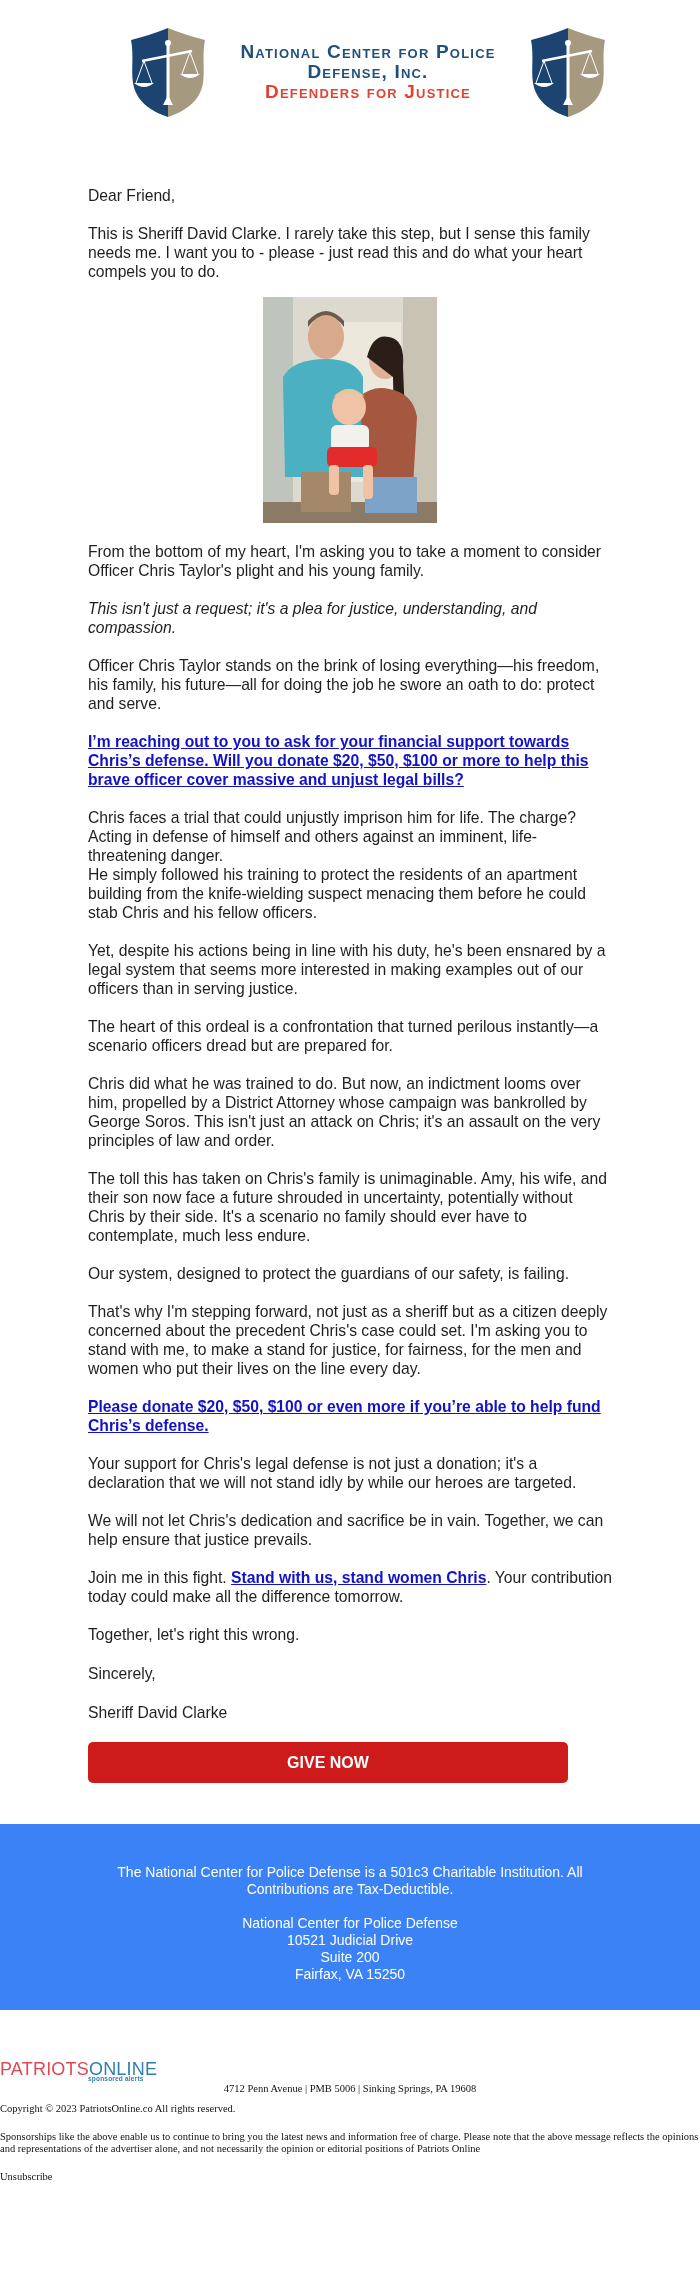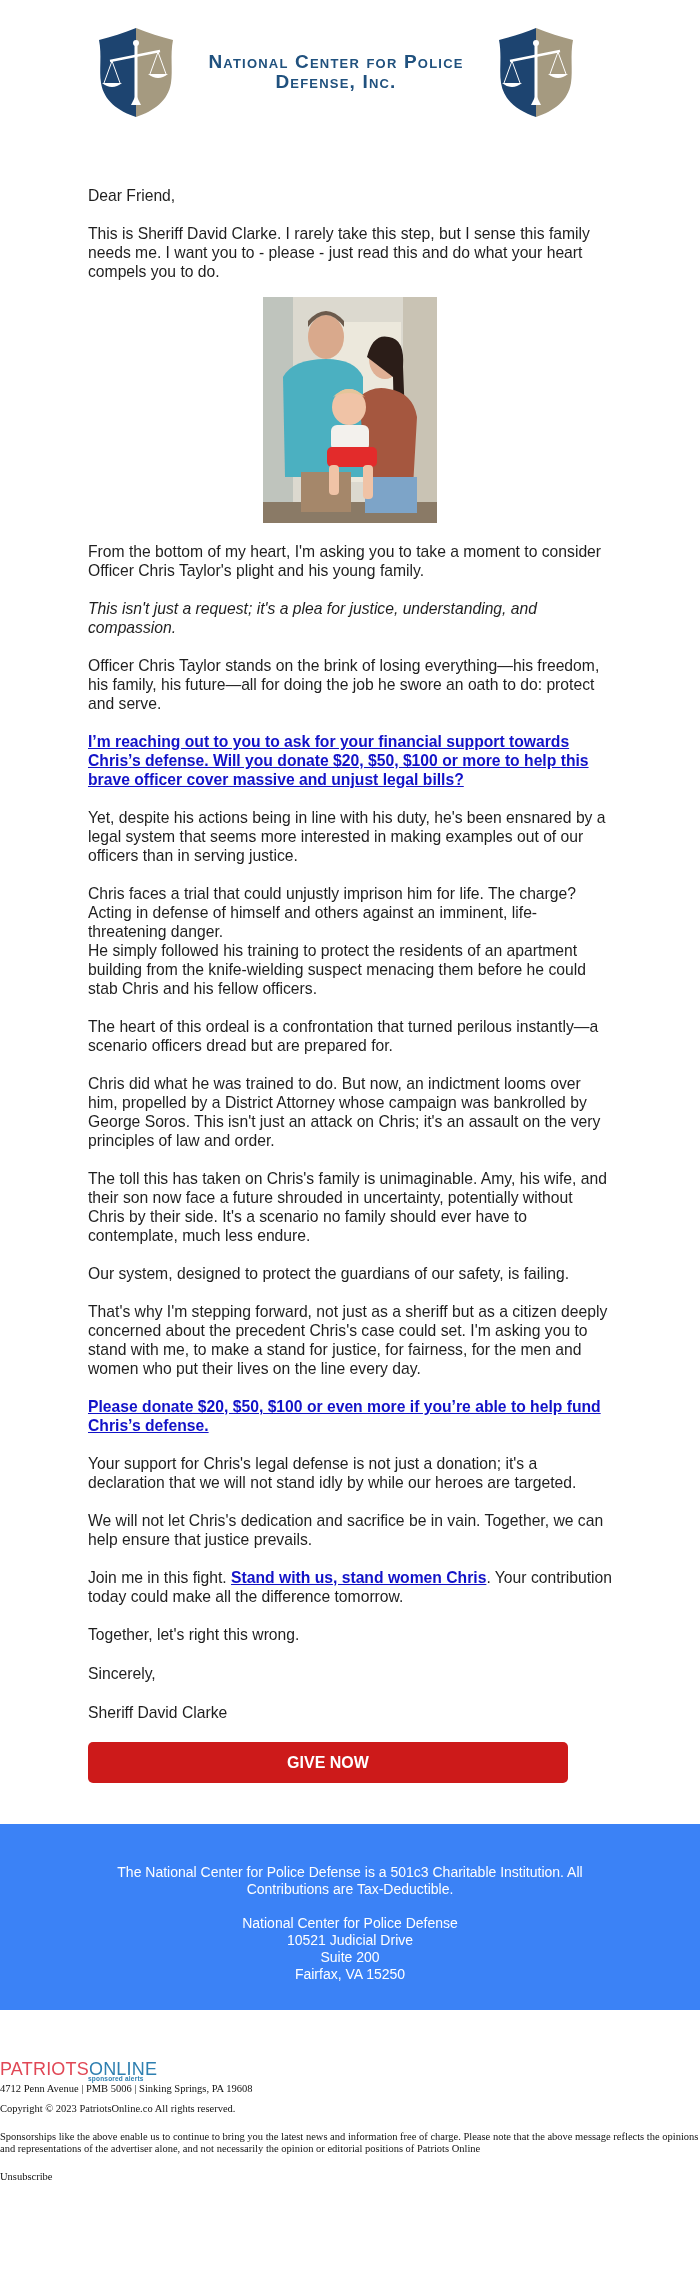--- a/index.html
+++ b/index.html
@@ -1,20 +1,20 @@
 <!DOCTYPE html>
 <html><head>
 <meta charset="utf-8">
 <style>
   * { box-sizing: border-box; margin: 0; padding: 0; }
   html, body { width: 700px; background: #ffffff; }
   body { font-family: "Liberation Sans", sans-serif; color: #222222; }
 
   .header { height: 130px; position: relative; }
-  .logo-banner { position: absolute; left: 96px; top: 22px; width: 480px; height: 100px; display: flex; align-items: center; justify-content: space-between; }
+  .logo-banner { position: absolute; left: 128px; top: 22px; width: 480px; height: 100px; display: flex; align-items: center; justify-content: space-between; }
   .shield { width: 80px; height: 95px; }
   .logo-text { flex: 1; text-align: center; font-family: "Liberation Sans", sans-serif; font-weight: bold; font-variant: small-caps; letter-spacing: 1.2px; line-height: 20px; }
   .logo-line1, .logo-line2 { color: #20517e; font-size: 19px; display: block; }
   .logo-line3 { color: #e2422f; font-size: 19px; display: block; }
 
   .main { padding: 0 88px; font-size: 15.7px; line-height: 19px; color: #1f1f1f; }
   .main p { margin-bottom: 19px; }
   .greeting { margin-top: 56px; }
   .photo-wrap { text-align: center; margin-top: -3px; margin-bottom: 15px; }
   .photo { display: inline-block; width: 174px; height: 226px; position: relative; overflow: hidden; background: #d8d5cc; }
@@ -25,21 +25,21 @@
   .give-btn { display: block; width: 480px; height: 41px; background: #cd1a1a; color: #ffffff; border-radius: 5px; text-align: center; font-weight: bold; font-size: 16px; line-height: 41px; text-decoration: none; margin-top: 20px; }
 
   .footer-dark { margin-top: 41px; background: #3b82f6; height: 186px; color: #ffffff; text-align: center; font-size: 14px; line-height: 17px; padding-top: 40px; }
   .footer-dark .note { width: 480px; margin: 0 auto 17px auto; }
 
   .sponsor { margin-top: 50px; font-family: "Liberation Serif", serif; font-size: 10.5px; color: #111; line-height: 12px; }
   .po-logo { font-family: "Liberation Sans", sans-serif; font-size: 18px; line-height: 18px; letter-spacing: 0.2px; position: relative; height: 20px; }
   .po-red { color: #e04755; }
   .po-blue { color: #2e7fb0; }
   .po-sub { position: absolute; left: 88px; top: 16px; font-size: 6.5px; color: #2e7fb0; font-weight: bold; line-height: 6px; }
-  .sponsor .addr { margin-top: 3px; }
+  .sponsor .addr { margin-top: 3px; text-align: center; }
   .sponsor .copy { margin-top: 8px; }
   .sponsor .disclaimer { margin-top: 16px; }
   .sponsor .unsub { margin-top: 16px; display: inline-block; color: #111; text-decoration: none; }
 </style>
 </head>
 <body>
 
 <div class="header">
   <div class="logo-banner">
     <svg class="shield" viewBox="0 0 80 95">
@@ -52,20 +52,21 @@
       <line x1="16" y1="36" x2="8" y2="58" stroke="#ffffff" stroke-width="1"></line>
       <line x1="16" y1="36" x2="24" y2="58" stroke="#ffffff" stroke-width="1"></line>
       <path d="M6 58 Q16 66 26 58 Z" fill="#ffffff"></path>
       <line x1="62" y1="27" x2="54" y2="49" stroke="#ffffff" stroke-width="1"></line>
       <line x1="62" y1="27" x2="70" y2="49" stroke="#ffffff" stroke-width="1"></line>
       <path d="M52 49 Q62 57 72 49 Z" fill="#ffffff"></path>
     </svg>
     <div class="logo-text">
       <span class="logo-line1">National Center for Police</span>
       <span class="logo-line2">Defense, Inc.</span>
+      <span class="logo-line3">Defenders for Justice</span>
     </div>
     <svg class="shield" viewBox="0 0 80 95">
       <path d="M40 3 L40 92 C22 86 8 76 5 58 C3 45 6 30 3 15 C15 12 28 8 40 3 Z" fill="#1d4470"></path>
       <path d="M40 3 L40 92 C58 86 72 76 75 58 C77 45 74 30 77 15 C65 12 52 8 40 3 Z" fill="#a59a80"></path>
       <line x1="14" y1="36" x2="64" y2="26" stroke="#ffffff" stroke-width="2.5"></line>
       <rect x="38.5" y="20" width="3" height="58" fill="#ffffff"></rect>
       <circle cx="40" cy="18" r="3" fill="#ffffff"></circle>
       <path d="M40 70 l-5 10 h10 z" fill="#ffffff"></path>
       <line x1="16" y1="36" x2="8" y2="58" stroke="#ffffff" stroke-width="1"></line>
       <line x1="16" y1="36" x2="24" y2="58" stroke="#ffffff" stroke-width="1"></line>
@@ -107,25 +108,25 @@
         <rect x="66" y="168" width="10" height="30" rx="4" fill="#f0c3a6"></rect>
         <rect x="100" y="168" width="10" height="34" rx="4" fill="#f0c3a6"></rect>
       </svg>
     </div>
   </div>
 
   <p>From the bottom of my heart, I'm asking you to take a moment to consider Officer Chris Taylor's plight and his young family.</p>
   <p class="em">This isn't just a request; it's a plea for justice, understanding, and compassion.</p>
   <p>Officer Chris Taylor stands on the brink of losing everything—his freedom, his family, his future—all for doing the job he swore an oath to do: protect and serve.</p>
   <p><a href="#" class="cta">I’m reaching out to you to ask for your financial support towards Chris’s defense. Will you donate $20, $50, $100 or more to help this brave officer cover massive and unjust legal bills?</a></p>
-  <p>Yet, despite his actions being in line with his duty, he's been ensnared by a legal system that seems more interested in making examples out of our officers than in serving justice.</p>
   <p>
     <span>Chris faces a trial that could unjustly imprison him for life. The charge? Acting in defense of himself and others against an imminent, life-threatening danger.</span><br>
     <span>He simply followed his training to protect the residents of an apartment building from the knife-wielding suspect menacing them before he could stab Chris and his fellow officers.</span>
   </p>
+  <p>Yet, despite his actions being in line with his duty, he's been ensnared by a legal system that seems more interested in making examples out of our officers than in serving justice.</p>
   <p>The heart of this ordeal is a confrontation that turned perilous instantly—a scenario officers dread but are prepared for.</p>
   <p>Chris did what he was trained to do. But now, an indictment looms over him, propelled by a District Attorney whose campaign was bankrolled by George Soros. This isn't just an attack on Chris; it's an assault on the very principles of law and order.</p>
   <p>The toll this has taken on Chris's family is unimaginable. Amy, his wife, and their son now face a future shrouded in uncertainty, potentially without Chris by their side. It's a scenario no family should ever have to contemplate, much less endure.</p>
   <p>Our system, designed to protect the guardians of our safety, is failing.</p>
   <p>That's why I'm stepping forward, not just as a sheriff but as a citizen deeply concerned about the precedent Chris's case could set. I'm asking you to stand with me, to make a stand for justice, for fairness, for the men and women who put their lives on the line every day.</p>
   <p><a href="#" class="cta">Please donate $20, $50, $100 or even more if you’re able to help fund Chris’s defense.</a></p>
   <p>Your support for Chris's legal defense is not just a donation; it's a declaration that we will not stand idly by while our heroes are targeted.</p>
   <p>We will not let Chris's dedication and sacrifice be in vain. Together, we can help ensure that justice prevails.</p>
   <p><span>Join me in this fight. </span><a href="#" class="cta">Stand with us, stand women Chris</a><span>. Your contribution today could make all the difference tomorrow.</span></p>
   <div class="sig-gap">

